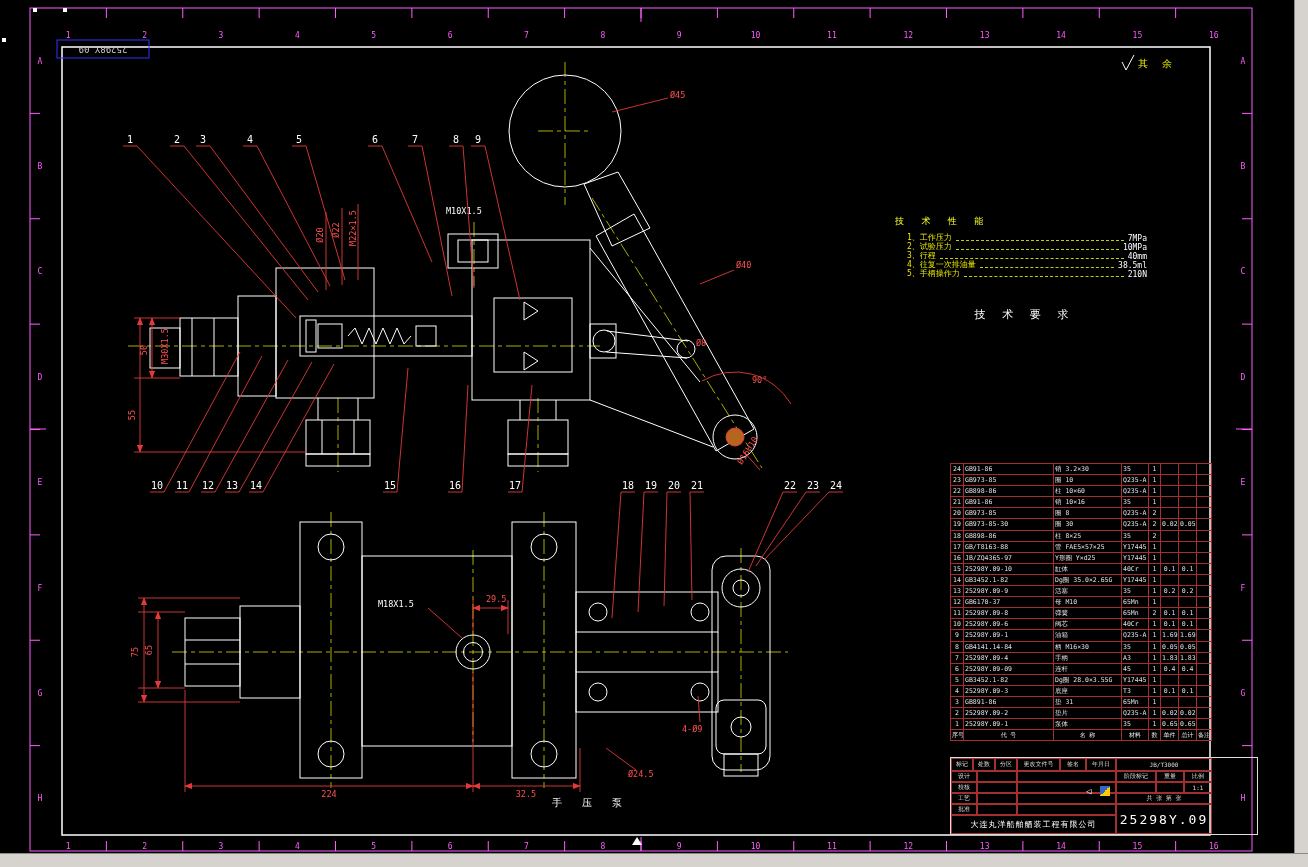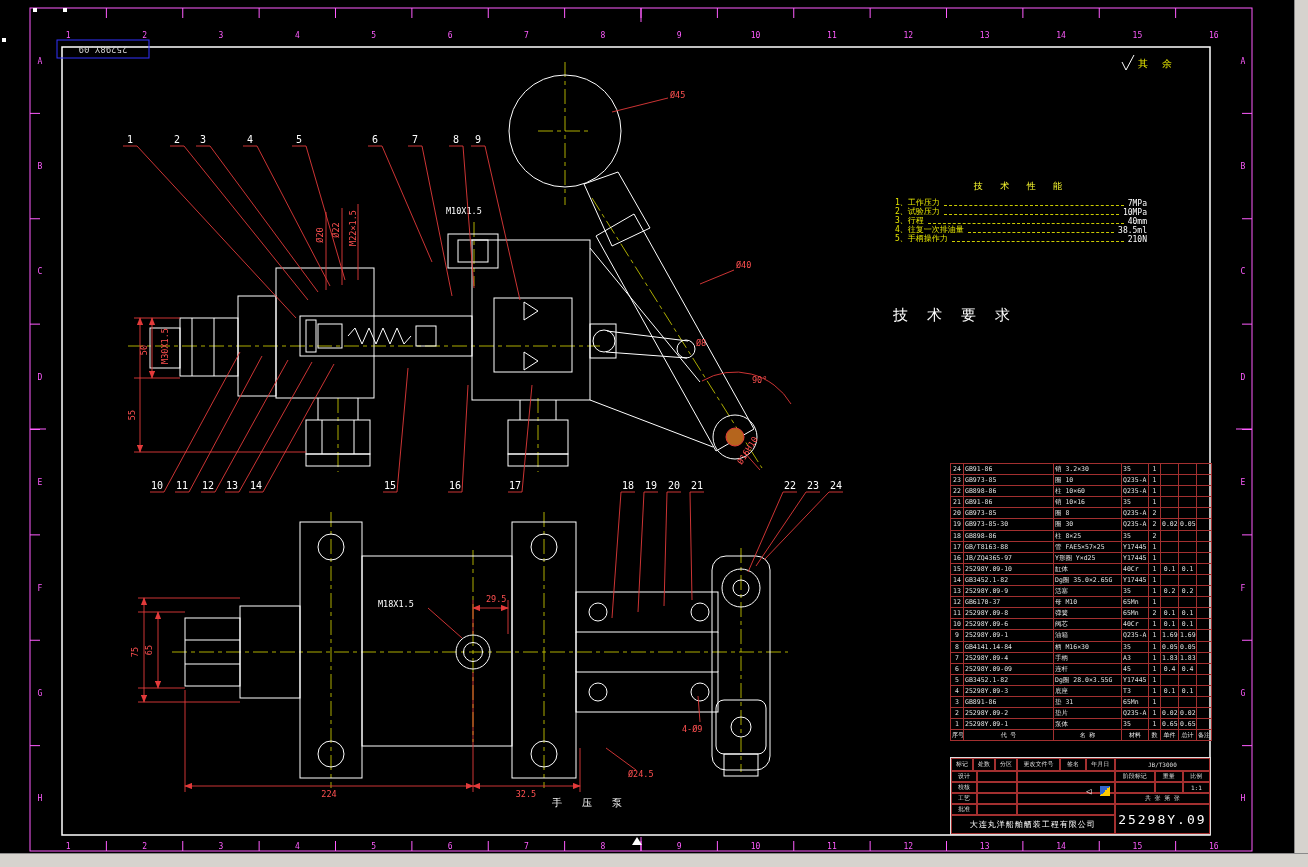--- a/index.html
+++ b/index.html
@@ -14,37 +14,37 @@
   .mg{stroke:#ff5cff;fill:none;stroke-width:1;}
   .mgt{fill:#ff5cff;font-size:8px;text-anchor:middle;}
   .rt{fill:#ff5050;font-size:8.5px;}
   .rtm{fill:#ff5050;font-size:8.5px;text-anchor:middle;}
   .wt{fill:#ffffff;font-size:8.5px;}
   .bt{fill:#ffffff;font-size:10px;text-anchor:middle;}
   
   .strip{background:#d6d3ce;}
   
   #specs{left:895px;top:180px;width:252px;color:#e8e800;font-size:8px;}
-  #specs .spec-title{text-align:center;color:#ffff30;letter-spacing:6px;margin-bottom:6px;font-size:9px;}
+  #specs .spec-title{text-align:left;color:#ffff30;letter-spacing:6px;margin-bottom:6px;font-size:9px;margin-top:35px;}
   .spec-row{display:flex;align-items:flex-end;height:9px;margin-bottom:0;}
-  .spec-label{color:#e8e800;white-space:nowrap;}
+  .spec-label{color:#e8e800;white-space:nowrap;margin-left:12px;}
   .spec-fill{flex:1;border-bottom:1px dashed #cccc00;margin:0 4px 2px 4px;}
   .spec-val{color:#ffffff;white-space:nowrap;}
   
   #reqs{left:893px;top:310px;width:262px;color:#e8e8e8;font-size:7.5px;line-height:10.5px;}
-  #reqs .req-title{color:#ffffff;letter-spacing:5px;margin-bottom:3px;font-size:15px;}
+  #reqs .req-title{color:#ffffff;letter-spacing:5px;margin-bottom:3px;font-size:11px;text-align:center;}
   
   #bom{left:950px;top:463px;width:261px;border-collapse:collapse;table-layout:fixed;
        border:1px solid #dddddd;}
   #bom td{border:1px solid #a33030;height:10.1px;line-height:10.1px;padding:0 1px;
           font-size:6.5px;color:#e0e0e0;overflow:hidden;white-space:nowrap;}
   #bom td.c{text-align:center;}
   #bom tr.hdr td{text-align:center;color:#e8e8e8;font-size:6px;}
   
-  #tblock{left:950px;top:757px;width:261px;height:78px;border:1px solid #dddddd;
+  #tblock{left:950px;top:757px;width:308px;height:78px;border:1px solid #dddddd;
           display:flex;color:#dddddd;font-size:6px;box-sizing:border-box;}
   #tblock .cell{border:1px solid #a33030;box-sizing:border-box;display:flex;
                 align-items:center;justify-content:center;overflow:hidden;white-space:nowrap;}
   .tb-left{width:165px;display:flex;flex-direction:column;}
   .tb-right{width:96px;display:flex;flex-direction:column;}
   .rev-row{height:13px;display:flex;}
   .sign-row{height:11px;display:flex;}
   .company-cell{flex:1;font-size:8px;color:#ffffff;letter-spacing:1px;}
   .dno-cell{flex:1;font-size:13px;color:#ffffff;letter-spacing:2px;}
 </style>

